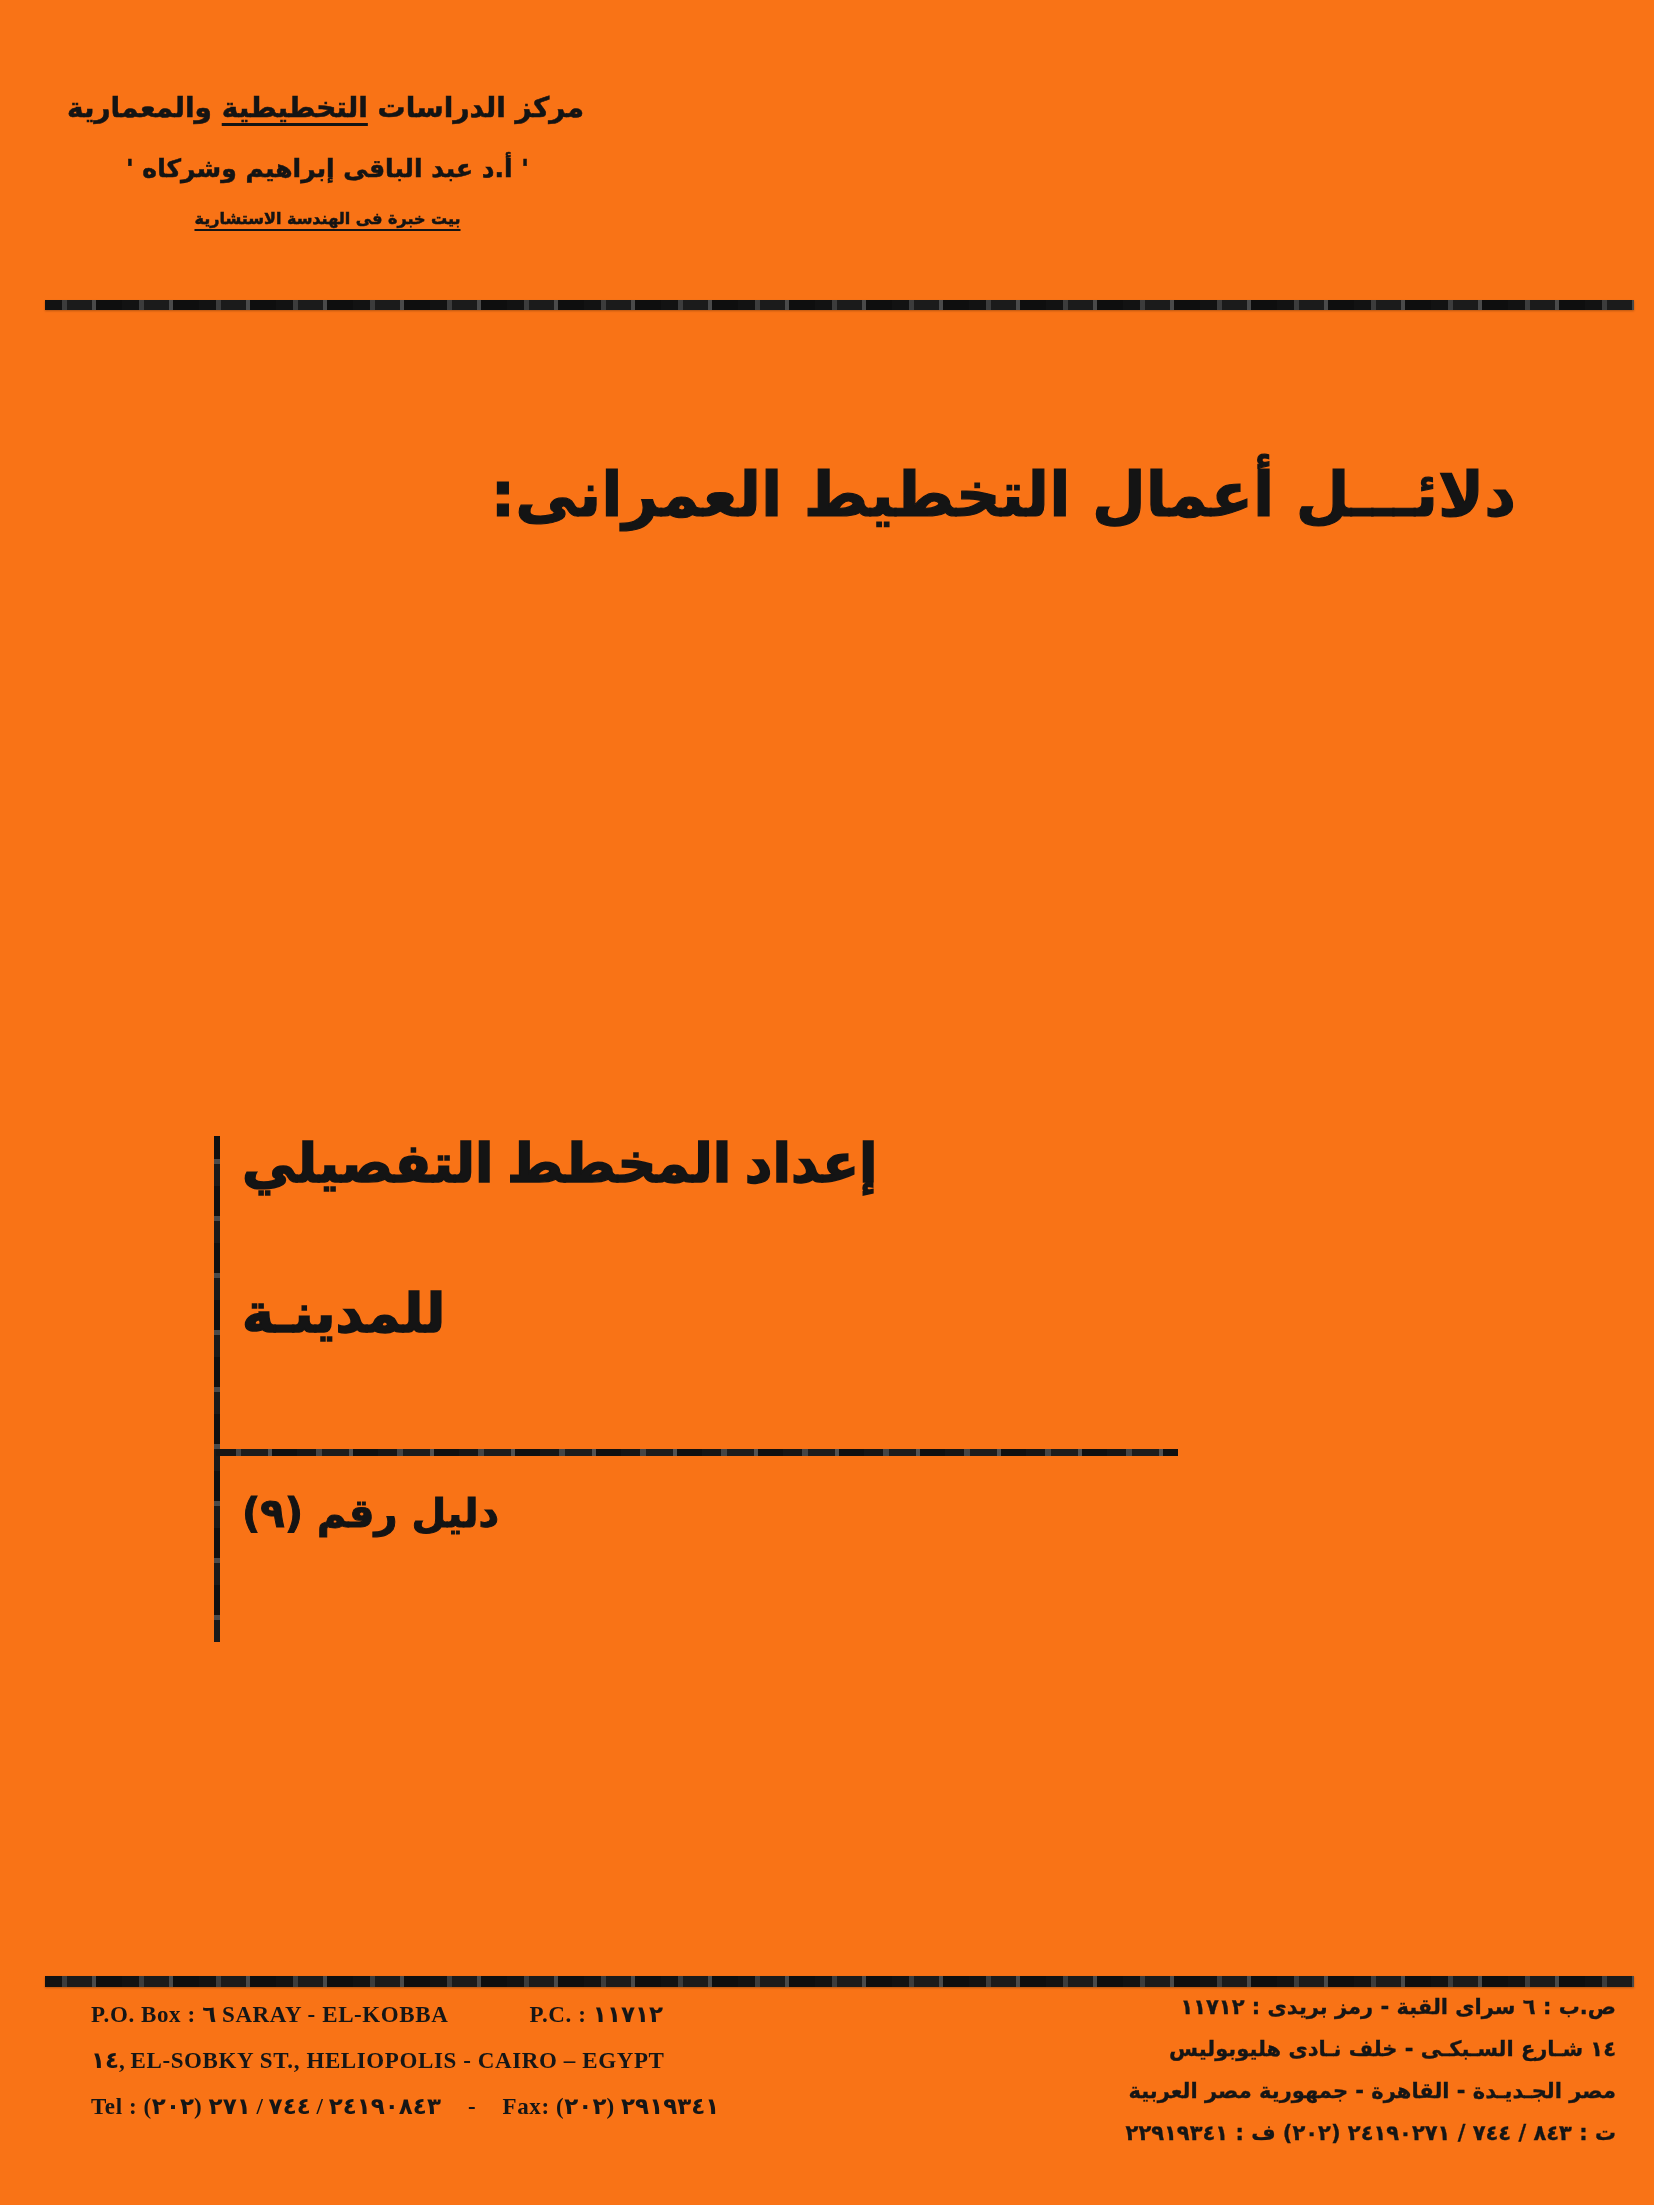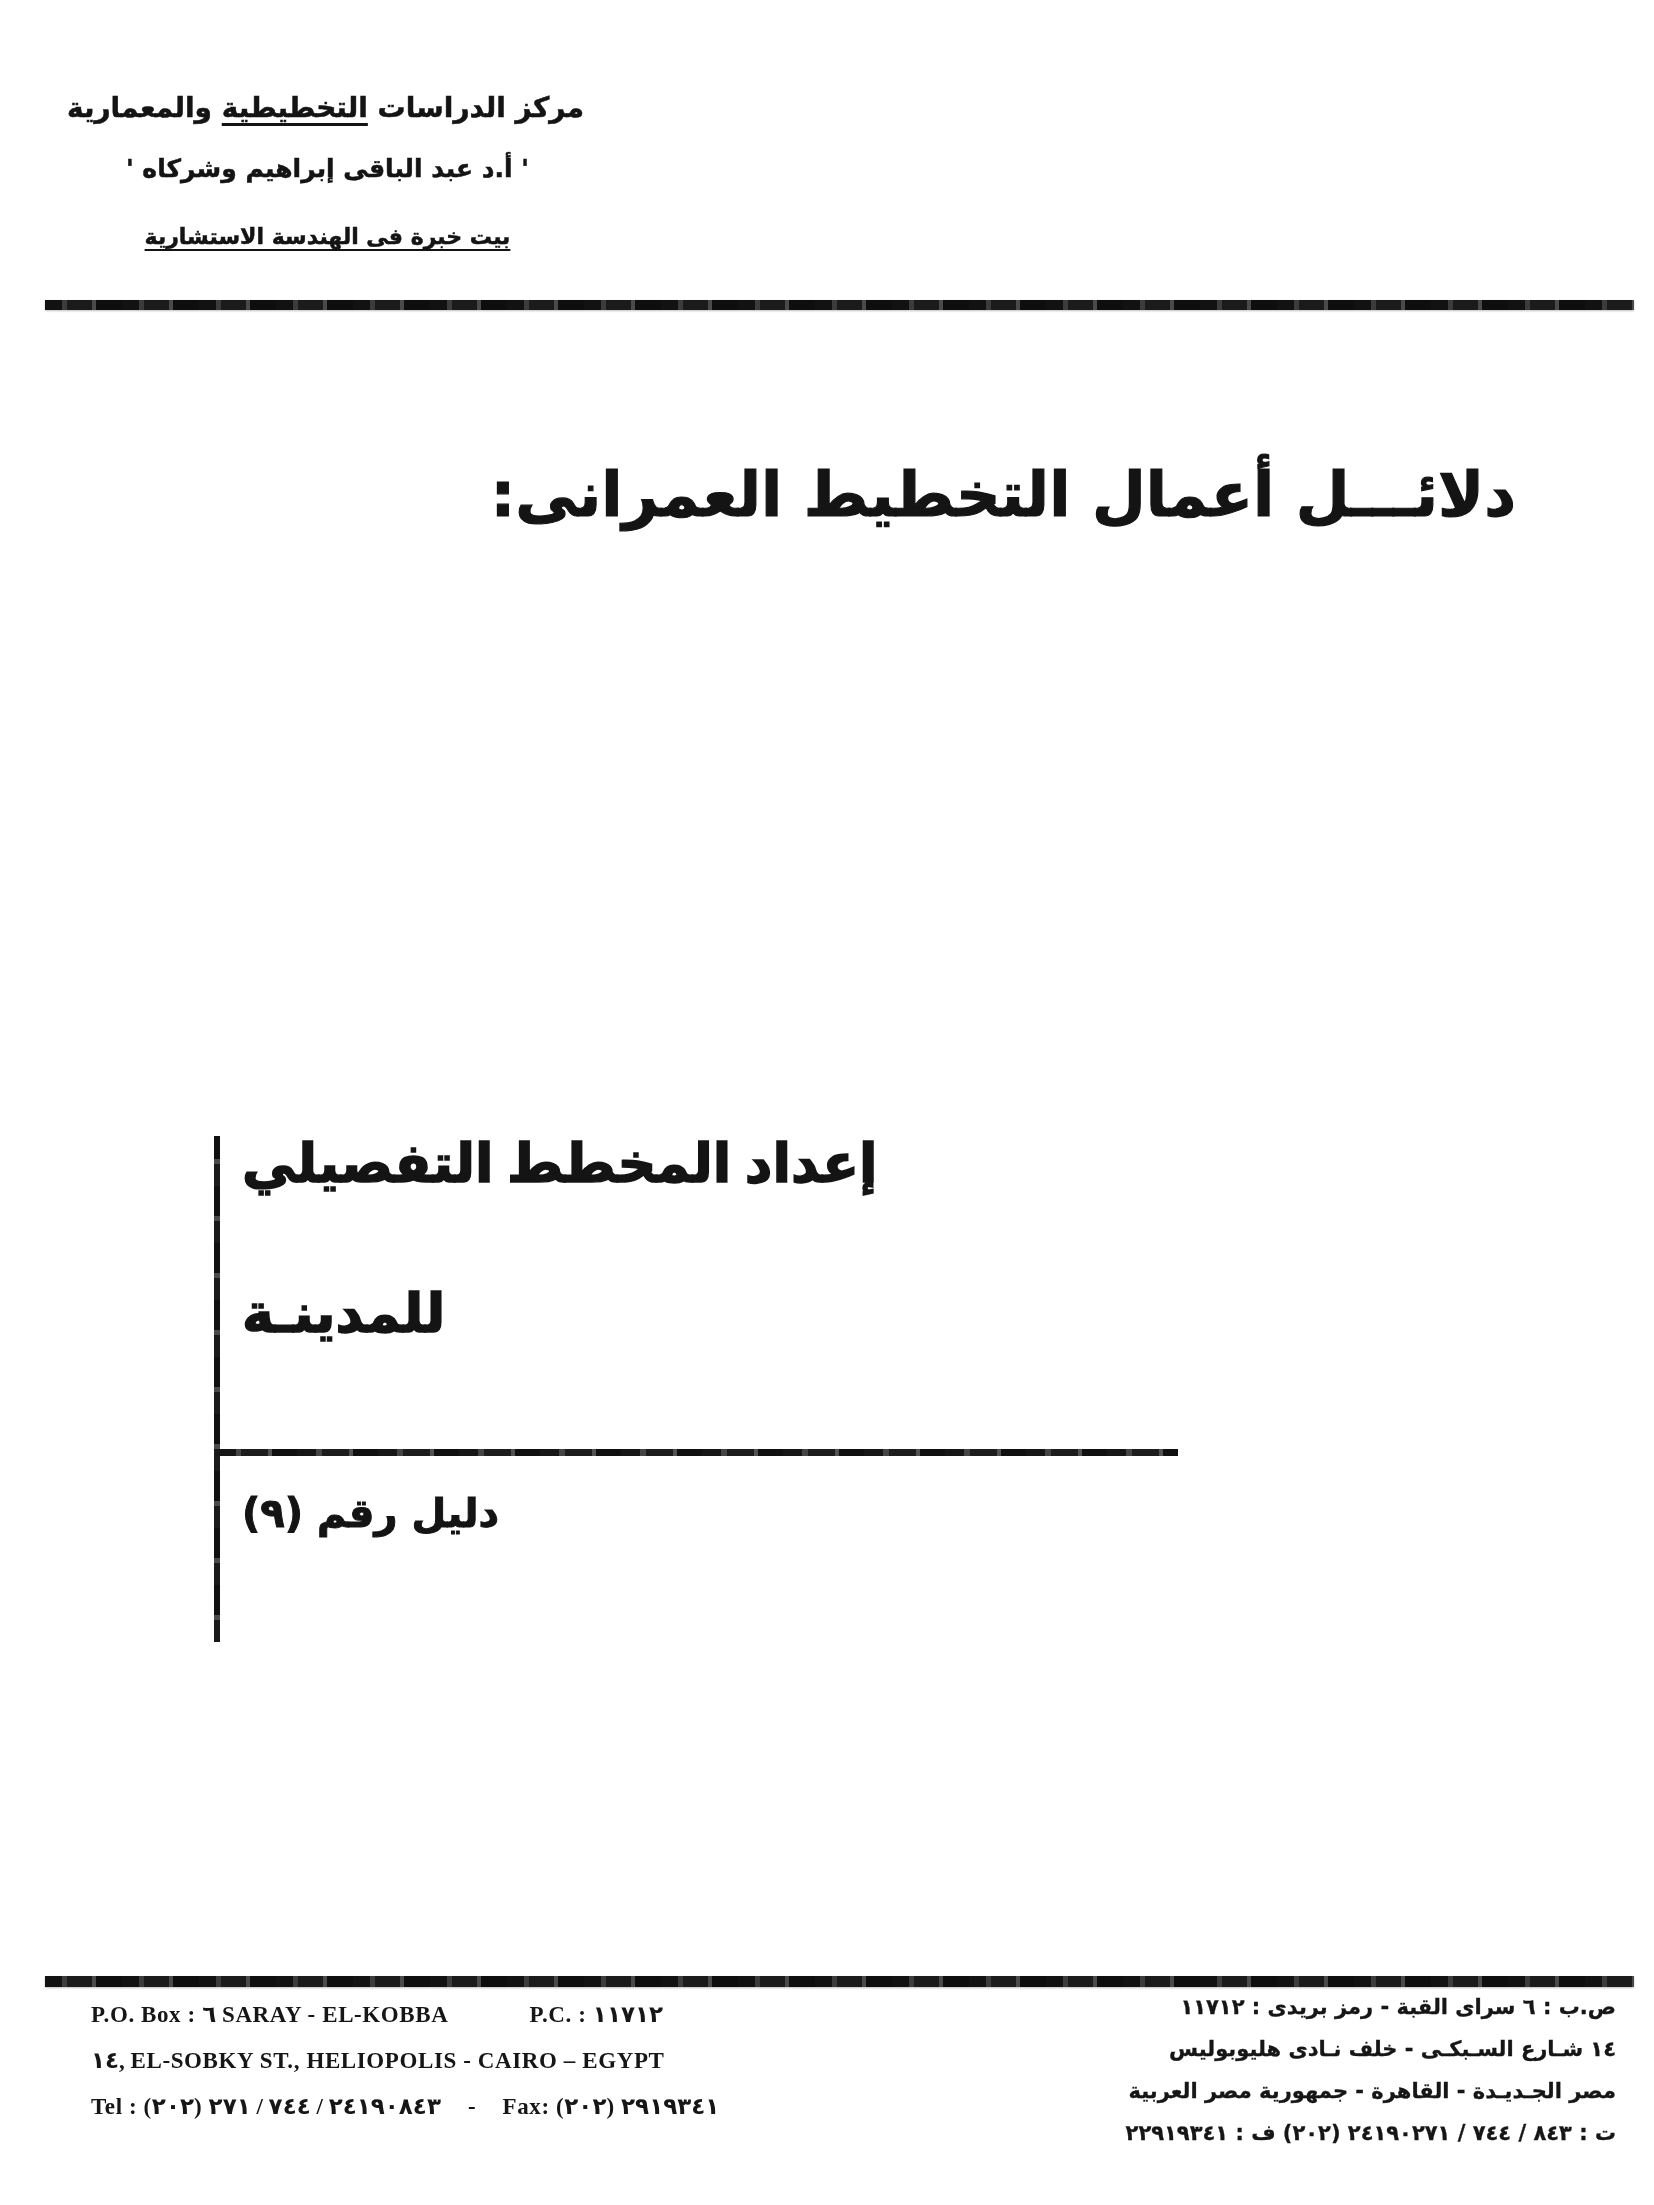--- a/index.html
+++ b/index.html
@@ -1,31 +1,31 @@
 <!DOCTYPE html>
 <html lang="ar" style="font-size:10.4px"><head>
 <meta charset="utf-8">
 <style>
   html,body{margin:0;padding:0;background:#8a8a8a;}
   .page{
     position:relative;
     width:1654px;height:2205px;
     margin:0 auto;
-    background:#ffffff;
+    background:#f97316;
     overflow:hidden;
     color:#141414;
     font-family:"DejaVu Sans",sans-serif;
   }
   
   .hblock{position:absolute;text-align:center;font-weight:bold;direction:rtl;}
   .hblock .hl{white-space:nowrap;}
   #header-left{left:71px;top:91px;width:513px;-webkit-text-stroke:0.5px currentColor;}
   #header-left .l1{font-size:28px;}
   #header-left .l2{font-size:25px;margin-top:30px;}
-  #header-left .l3{font-size:22px;margin-top:41px;text-decoration:underline;text-underline-offset:5.2px;text-decoration-thickness:1.9px;}
+  #header-left .l3{font-size:16px;margin-top:26px;text-decoration:underline;text-underline-offset:5.2px;text-decoration-thickness:1.9px;}
   #header-right{left:975px;top:64px;width:624px;-webkit-text-stroke:0.5px currentColor;}
   #header-right .l1{font-size:29px;}
   #header-right .l2{font-size:29px;margin-top:27px;}
   #header-right .l3{font-size:29px;margin-top:7.8px;}
   #header-right .l4{font-size:27px;margin-top:21px;}
   .uword{text-decoration:underline;text-underline-offset:5.8px;text-decoration-thickness:2.6px;}
   
   #logo{position:absolute;left:702px;top:56px;width:214px;text-align:center;}
   #logo svg{display:block;margin:0 auto;}
   .cpas{

